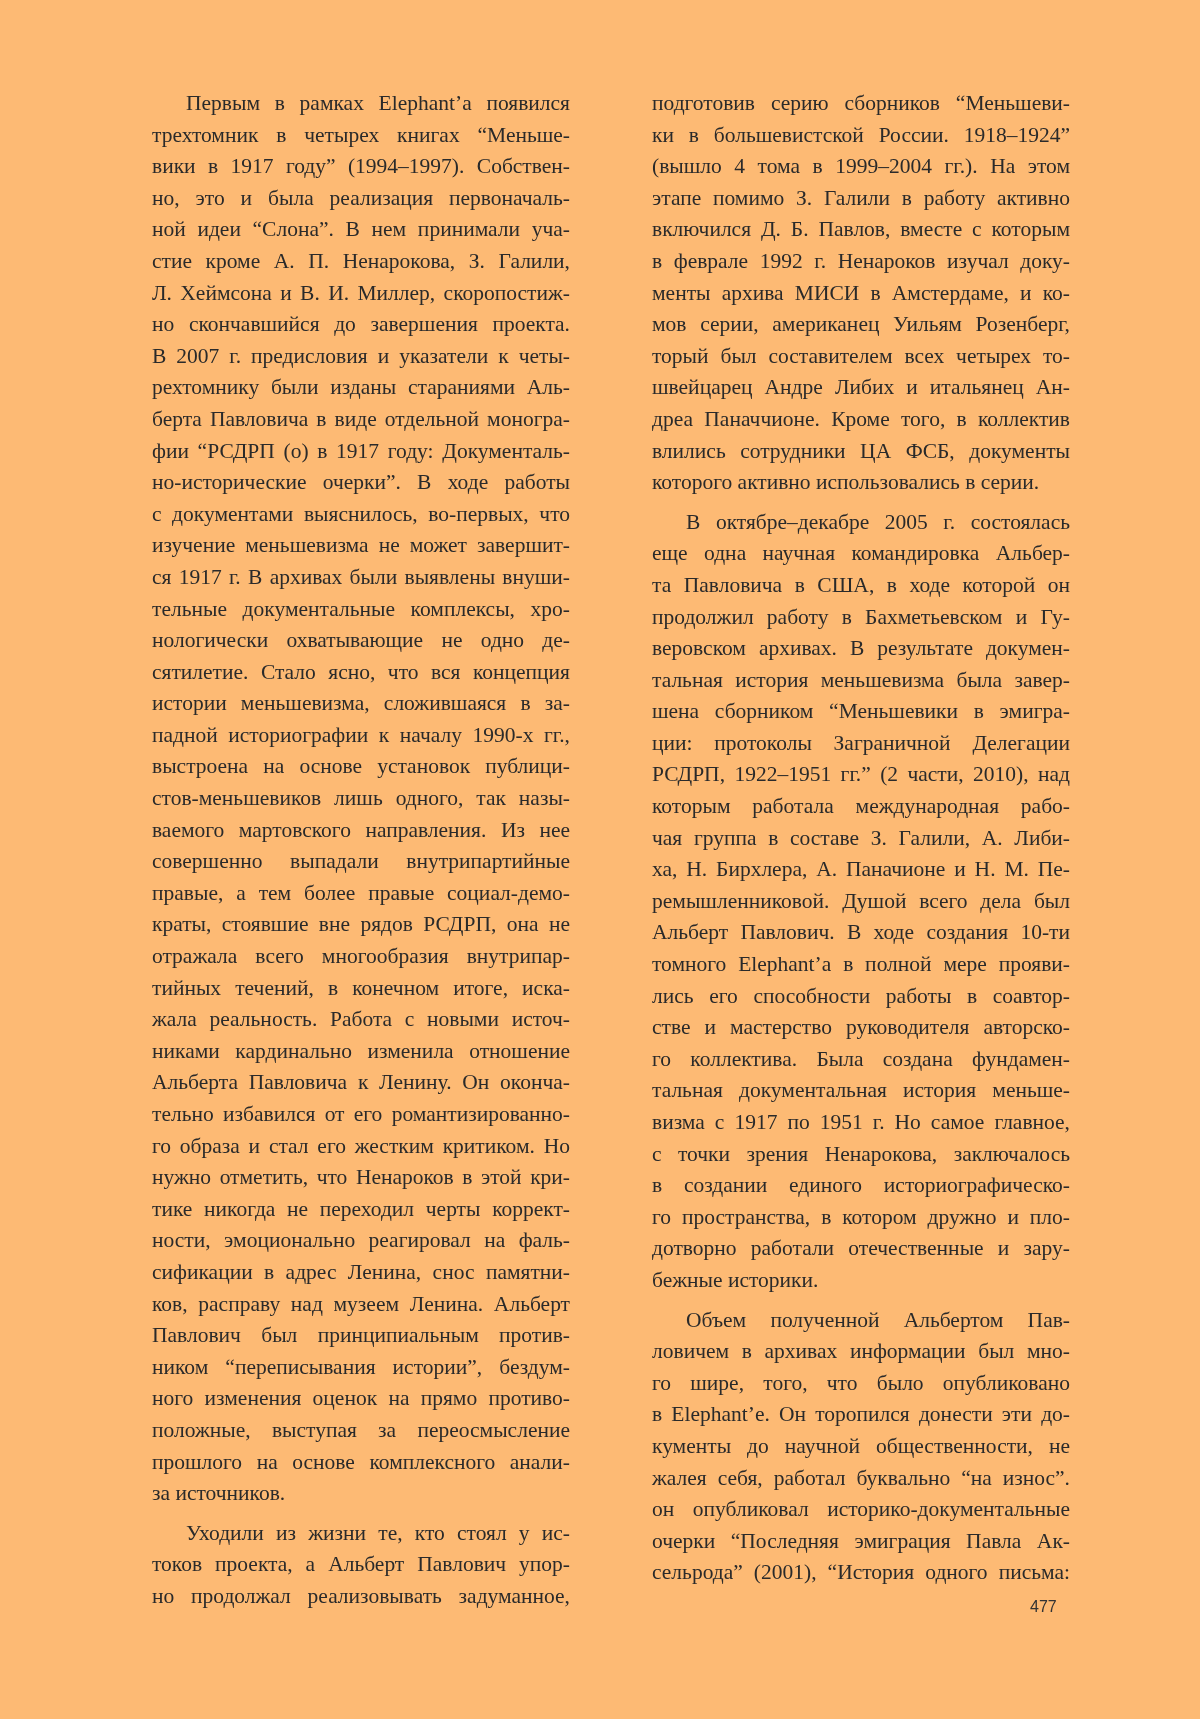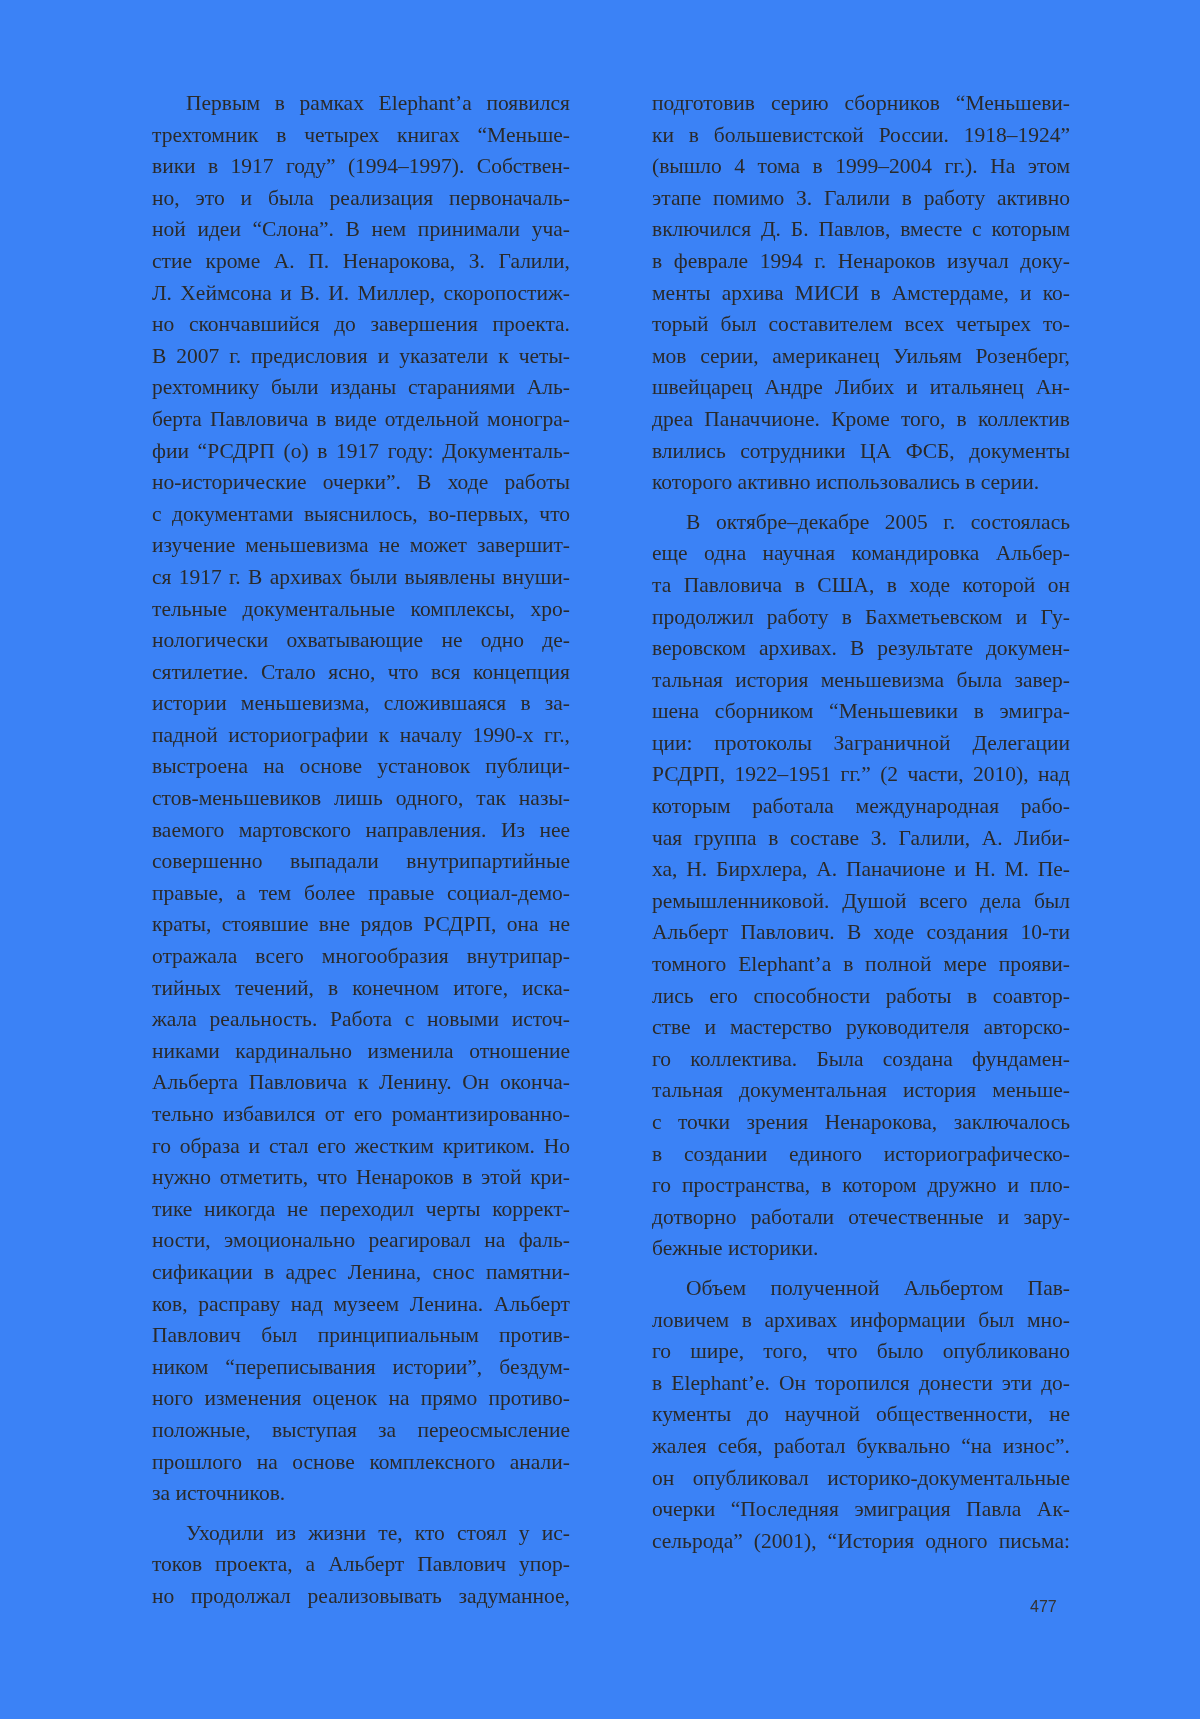--- a/index.html
+++ b/index.html
@@ -1,17 +1,17 @@
 <!DOCTYPE html>
 <html><head>
 <meta charset="utf-8">
 <style>
   html, body { margin: 0; padding: 0; background: #ffffff; }
   body { width: 1200px; height: 1719px; position: relative; overflow: hidden; }
-  .page { position: absolute; left: 0; top: 0; width: 1200px; height: 1719px; background: #3b82f6; }
+  .page { position: absolute; left: 0; top: 0; width: 1200px; height: 1719px; background: #fdba74; }
   .col {
     position: absolute; top: 88px; width: 418px;
     font-family: "Liberation Serif", "DejaVu Serif", serif;
     font-size: 21.5px; line-height: 31.6px; color: #2a2a2a;
   }
   .col-left { left: 152px; }
   .col-right { left: 652px; }
   .line { display: block; white-space: nowrap; text-align: justify; text-align-last: justify; height: 31.6px; overflow: visible; }
   .line.last { text-align-last: left; }
   .line.indent { padding-left: 34px; }
@@ -80,24 +80,24 @@
         <span class="line">но продолжал реализовывать задуманное,</span>
       </div>
     </div>
   <div class="col col-right" id="right-col">
       <div>
         <span class="line">подготовив серию сборников “Меньшеви-</span>
         <span class="line">ки в большевистской России. 1918–1924”</span>
         <span class="line">(вышло 4 тома в 1999–2004 гг.). На этом</span>
         <span class="line">этапе помимо З. Галили в работу активно</span>
         <span class="line">включился Д. Б. Павлов, вместе с которым</span>
-        <span class="line">в феврале 1994 г. Ненароков изучал доку-</span>
+        <span class="line">в феврале 1992 г. Ненароков изучал доку-</span>
         <span class="line">менты архива МИСИ в Амстердаме, и ко-</span>
+        <span class="line">мов серии, американец Уильям Розенберг,</span>
         <span class="line">торый был составителем всех четырех то-</span>
-        <span class="line">мов серии, американец Уильям Розенберг,</span>
         <span class="line">швейцарец Андре Либих и итальянец Ан-</span>
         <span class="line">дреа Паначчионе. Кроме того, в коллектив</span>
         <span class="line">влились сотрудники ЦА ФСБ, документы</span>
         <span class="line last">которого активно использовались в серии.</span>
       </div>
       <div class="para-gap"></div>
       <div>
         <span class="line indent">В октябре–декабре 2005 г. состоялась</span>
         <span class="line">еще одна научная командировка Альбер-</span>
         <span class="line">та Павловича в США, в ходе которой он</span>
@@ -110,20 +110,21 @@
         <span class="line">которым работала международная рабо-</span>
         <span class="line">чая группа в составе З. Галили, А. Либи-</span>
         <span class="line">ха, Н. Бирхлера, А. Паначионе и Н. М. Пе-</span>
         <span class="line">ремышленниковой. Душой всего дела был</span>
         <span class="line">Альберт Павлович. В ходе создания 10-ти</span>
         <span class="line">томного Elephant’a в полной мере прояви-</span>
         <span class="line">лись его способности работы в соавтор-</span>
         <span class="line">стве и мастерство руководителя авторско-</span>
         <span class="line">го коллектива. Была создана фундамен-</span>
         <span class="line">тальная документальная история меньше-</span>
+        <span class="line">визма с 1917 по 1951 г. Но самое главное,</span>
         <span class="line">с точки зрения Ненарокова, заключалось</span>
         <span class="line">в создании единого историографическо-</span>
         <span class="line">го пространства, в котором дружно и пло-</span>
         <span class="line">дотворно работали отечественные и зару-</span>
         <span class="line last">бежные историки.</span>
       </div>
       <div class="para-gap"></div>
       <div>
         <span class="line indent">Объем полученной Альбертом Пав-</span>
         <span class="line">ловичем в архивах информации был мно-</span>

